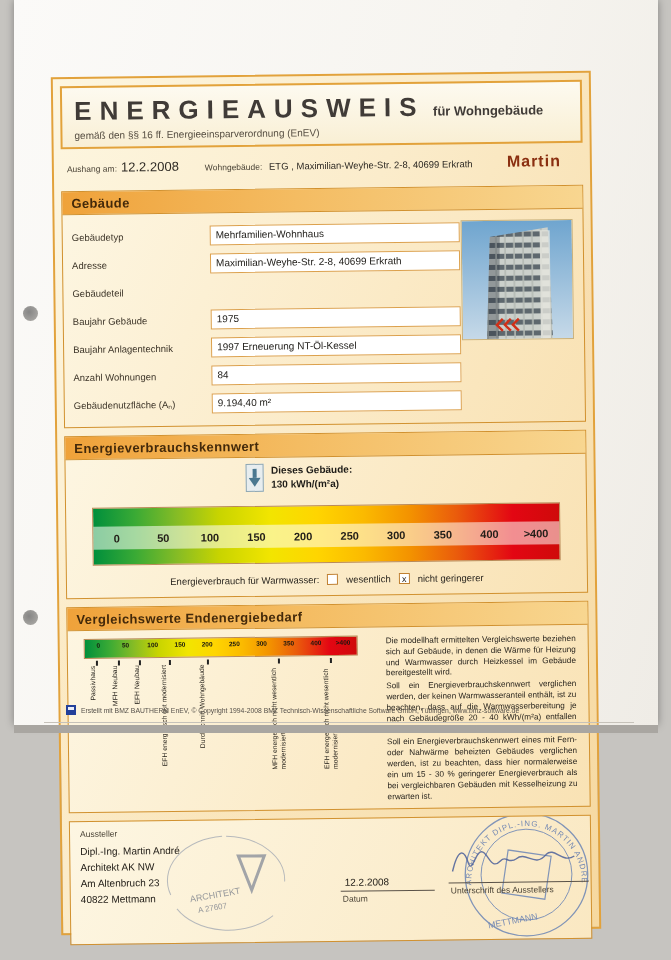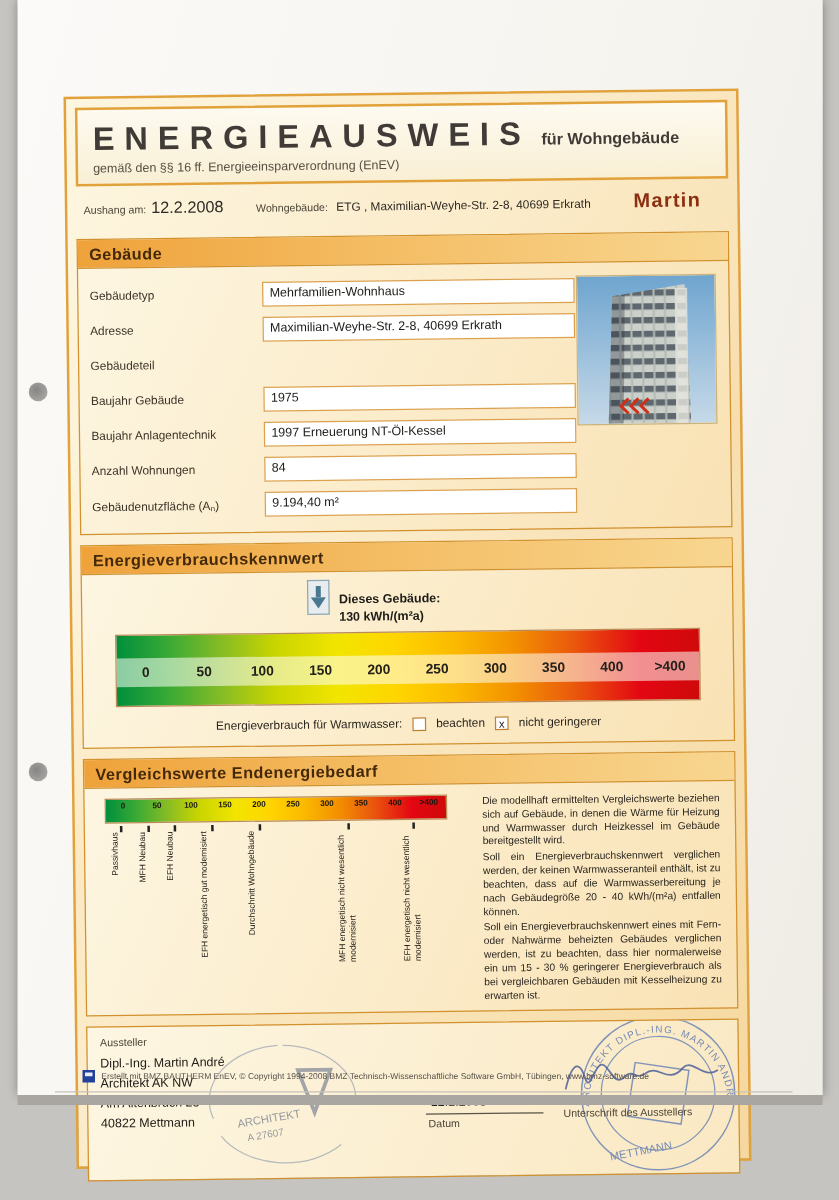--- a/index.html
+++ b/index.html
@@ -1,19 +1,19 @@
 <!DOCTYPE html>
 <html><head>
 <meta charset="utf-8">
 <style>
   * { margin:0; padding:0; box-sizing:border-box; }
   html,body { width:671px; height:960px; }
   body { background:#c6c4c0; font-family:"Liberation Sans", sans-serif; position:relative; overflow:hidden; }
 
-  .paper { position:absolute; left:14px; top:0; width:644px; height:876px;
+  .paper { position:absolute; left:14px; top:0; width:644px; height:725px;
     background:linear-gradient(105deg,#fbfaf8 0%,#f6f4ef 60%,#efece6 100%);
     box-shadow:0 0 8px rgba(0,0,0,.35); }
   .bottom-band { position:absolute; left:0; bottom:-8px; width:100%; height:8px; background:#a9a6a1; }
   .hole { position:absolute; left:9px; width:15px; height:15px; border-radius:50%;
     background:radial-gradient(circle at 40% 40%, #5f5f5f, #999792); opacity:.75; }
   .hole-1 { top:306px; } .hole-2 { top:610px; }
 
   .cert { position:absolute; left:42px; top:74px; width:540px; height:858px;
     border:2px solid #e2a23b; padding:7px; transform:rotate(-0.7deg);
     background:
@@ -49,21 +49,21 @@
   .geb-value.empty { background:transparent; border:none; }
   .photo { position:absolute; top:10px; right:10px; width:112px; height:120px;
     border:1px solid #c9b27e; }
 
   
   .kw-body { padding:4px 26px 10px; }
   .kw-marker-row { position:relative; height:44px; }
   .kw-marker { position:absolute; left:33%; top:2px; display:flex; gap:7px; align-items:flex-start; }
   .arrow-box { width:18px; height:28px; background:#e7edef; border:1px solid #8fa7b2;
     display:flex; align-items:center; justify-content:center; }
-  .kw-marker-text { font-size:10px; color:#1e1c18; line-height:1.35;margin-top:10px; }
+  .kw-marker-text { font-size:10px; color:#1e1c18; line-height:1.35; }
   .kw-marker-text .b { font-weight:bold; }
   .egrad { background:linear-gradient(90deg,#008f3c 0%,#3aaa35 9%,#86bc25 18%,#c8d400 27%,
     #f2e500 38%,#ffd500 48%,#fbba00 58%,#f39200 68%,#ea5b0c 78%,#e30613 90%,#cf0a0a 100%); }
   .scale { position:relative; height:58px; border:1px solid #b98a58; }
   .scale-stripe { position:absolute; left:0; right:0; top:18px; height:23px;
     background:rgba(255,255,250,.55); display:flex; align-items:center; }
   .scale-stripe span { flex:1; text-align:center; font-size:11px; font-weight:bold; color:#24201a; }
   .ww-row { margin-top:11px; display:flex; justify-content:center; align-items:center;
     gap:8px; font-size:9.5px; color:#2a261f; }
   .cb { width:11px; height:11px; background:#fff; border:1px solid #c08030; font-size:9px;
@@ -216,21 +216,21 @@
             <span>250</span>
             <span>300</span>
             <span>350</span>
             <span>400</span>
             <span>&gt;400</span>
           </div>
         </div>
         <div class="ww-row">
           <span>Energieverbrauch für Warmwasser:</span>
           <span class="cb"></span>
-          <span>beachten</span>
+          <span>wesentlich</span>
           <span class="cb">x</span>
           <span>nicht geringerer</span>
         </div>
       </div>
     </div>
 
     <div class="section">
       <div class="section-header">Vergleichswerte Endenergiebedarf</div>
       <div class="vgl-body">
         <div class="vgl-left">

